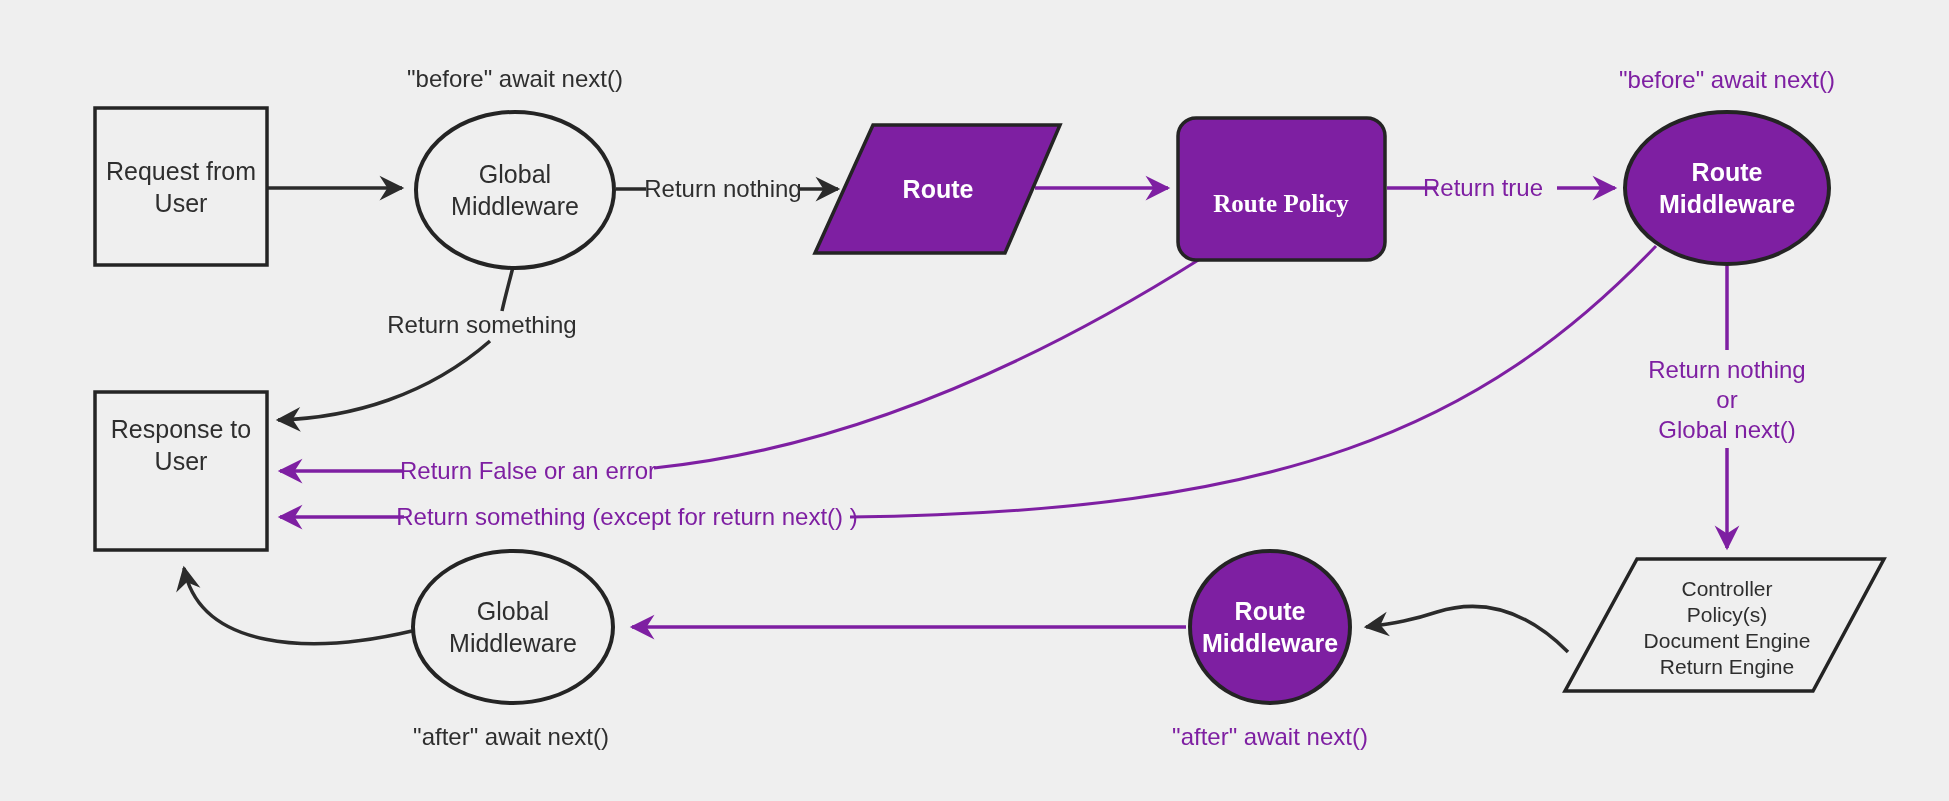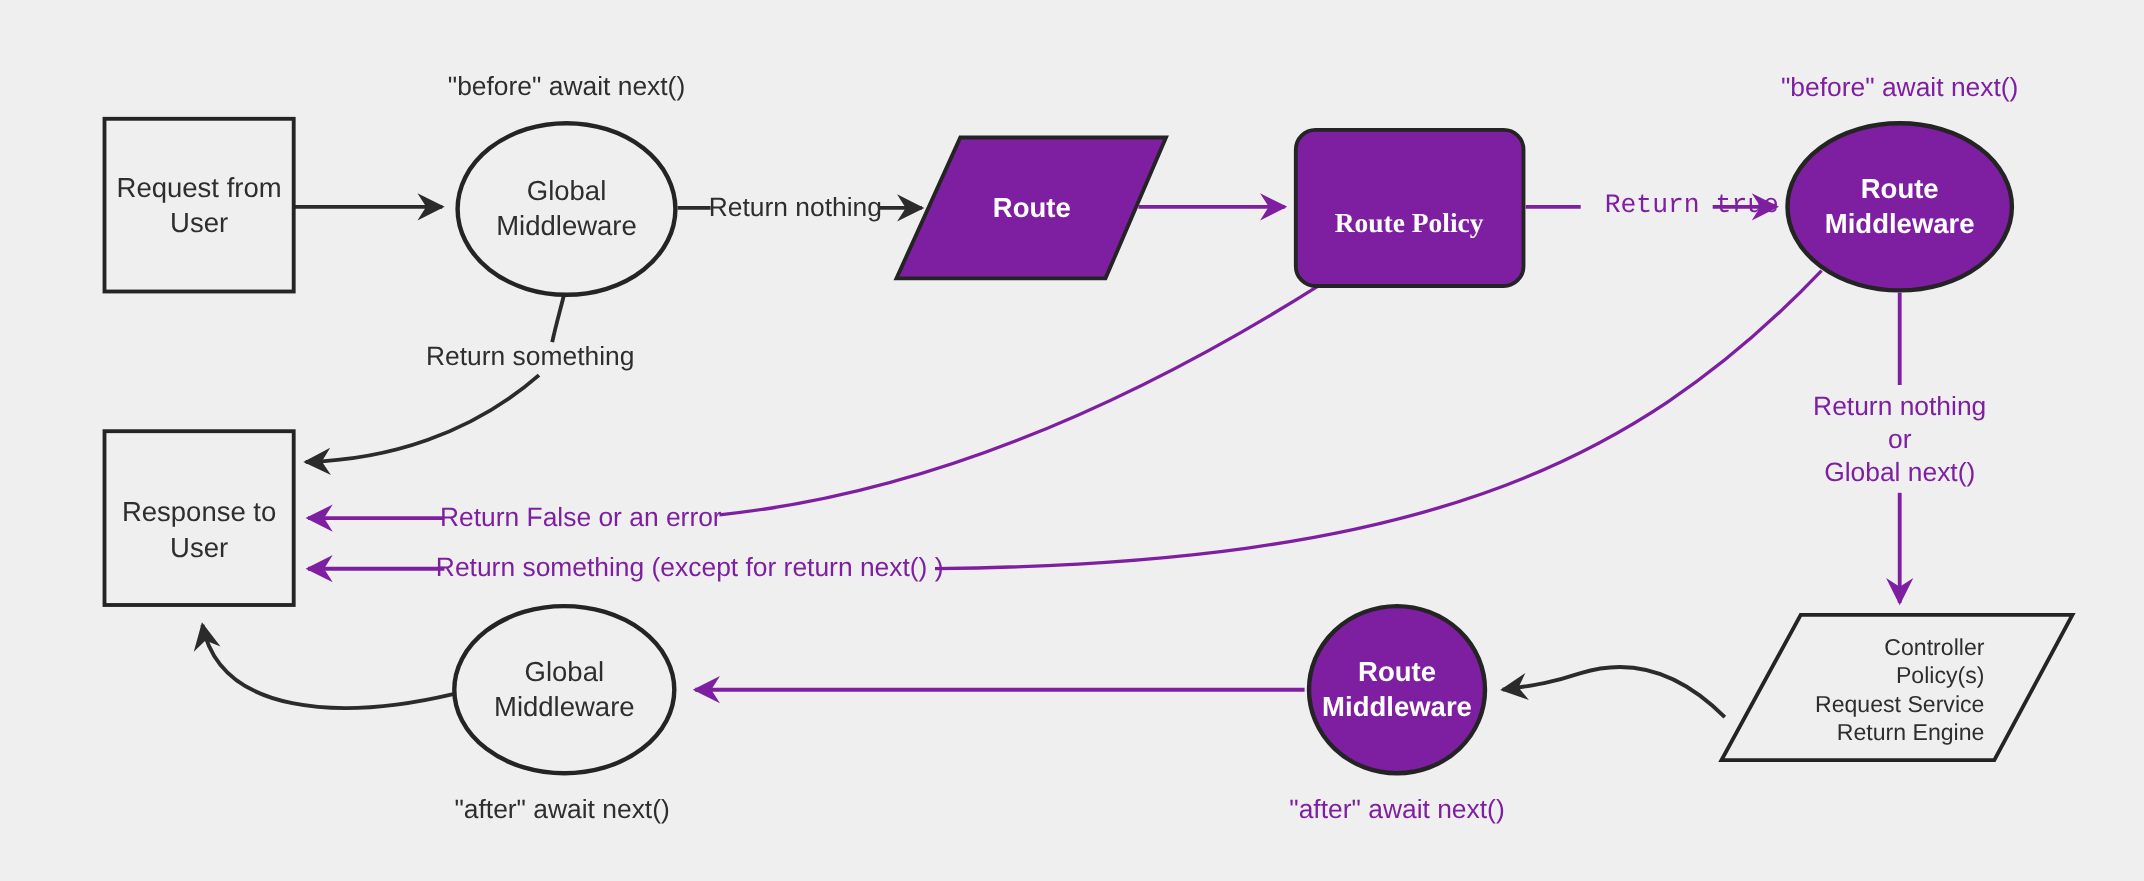--- a/index.html
+++ b/index.html
@@ -11,21 +11,21 @@
   #stage{position:absolute;left:0;top:0;width:1949px;height:801px;}
   svg{position:absolute;left:0;top:0;}
   .lbl{
     position:absolute;transform:translate(-50%,-50%);
     white-space:nowrap;text-align:center;line-height:30px;
   }
   .edge-label{font-size:24px;color:#2e2e2e;}
   .edge-label.purple{color:#7e1fa2;}
   .node-label{font-size:25px;color:#2e2e2e;line-height:32px;}
   .node-label.on-purple{color:#ffffff;font-weight:700;}
-  .node-label.small{font-size:21px;line-height:26px;text-align:right;}
+  .node-label.small{font-size:21px;line-height:26px;}
   .stack span{display:block;}
 </style>
 </head>
 <body>
 
 <div id="stage">
 
   <svg width="1949" height="801" viewBox="0 0 1949 801">
     <defs>
       <marker id="arrow-black" viewBox="0 0 12 12" refX="10.5" refY="6" markerUnits="userSpaceOnUse" markerWidth="27" markerHeight="27" orient="auto">
@@ -98,44 +98,44 @@
   <div class="lbl node-label on-purple" style="left:1281px;top:204px;font-family:Liberation Serif, serif;">Route Policy</div>
 
   <div class="lbl node-label on-purple stack" style="left:1727px;top:188px;">
     <span>Route</span>
     <span>Middleware</span>
   </div>
 
   <div class="lbl node-label small stack" style="left:1727px;top:628px;">
     <span>Controller</span>
     <span>Policy(s)</span>
-    <span>Request Service</span>
+    <span>Document Engine</span>
     <span>Return Engine</span>
   </div>
 
   <div class="lbl node-label on-purple stack" style="left:1270px;top:627px;">
     <span>Route</span>
     <span>Middleware</span>
   </div>
 
   <div class="lbl node-label stack" style="left:513px;top:627px;">
     <span>Global</span>
     <span>Middleware</span>
   </div>
 
-  <div class="lbl node-label stack" style="left:181px;top:482px;">
+  <div class="lbl node-label stack" style="left:181px;top:445px;">
     <span>Response to</span>
     <span>User</span>
   </div>
 
   <div class="lbl edge-label" style="left:515px;top:79px;">"before" await next()</div>
 
   <div class="lbl edge-label" style="left:723px;top:189px;">Return nothing</div>
 
-  <div class="lbl edge-label purple" style="left:1538px;top:188px;font-family:Liberation Mono, monospace;">Return true</div>
+  <div class="lbl edge-label purple" style="left:1483px;top:188px;">Return true</div>
 
   <div class="lbl edge-label purple" style="left:1727px;top:80px;">"before" await next()</div>
 
   <div class="lbl edge-label purple stack" style="left:1727px;top:400px;">
     <span>Return nothing</span>
     <span>or</span>
     <span>Global next()</span>
   </div>
 
   <div class="lbl edge-label" style="left:482px;top:325px;">Return something</div>

